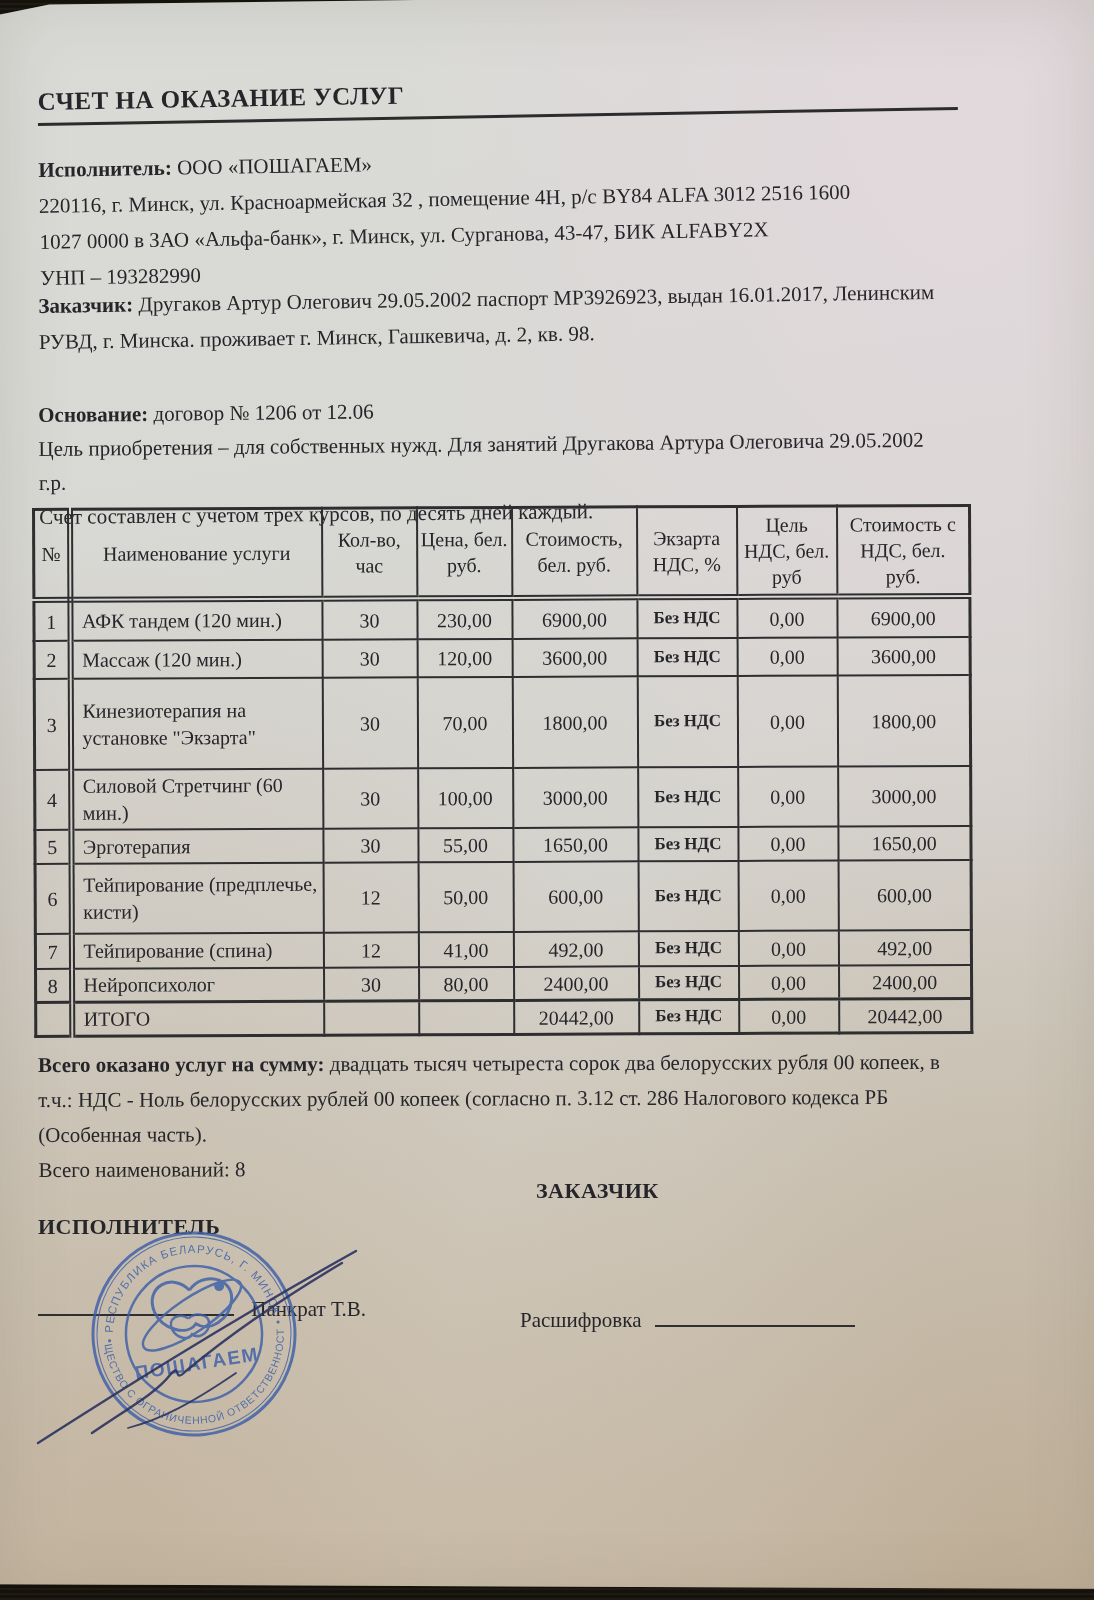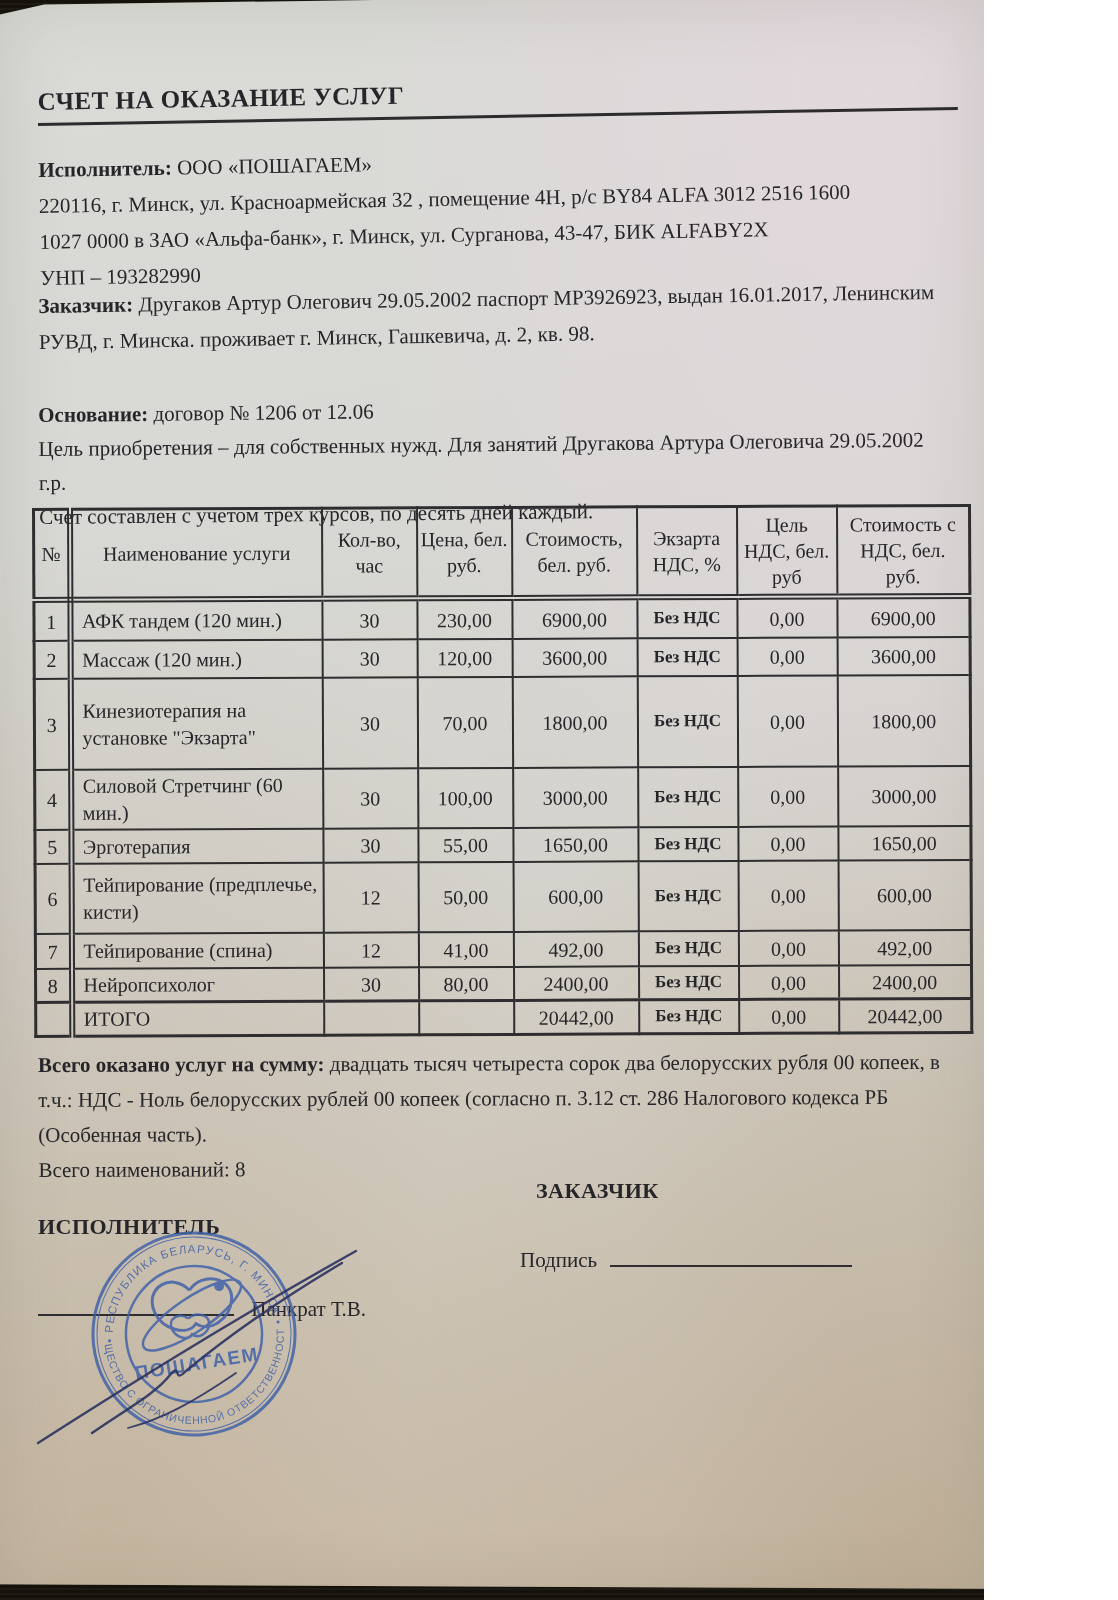--- a/index.html
+++ b/index.html
@@ -1,16 +1,16 @@
 <!DOCTYPE html>
 <html><head>
 <meta charset="utf-8">
 <style>
   html,body{margin:0;padding:0;}
-  .page{position:relative;width:984px;height:1600px;overflow:hidden;
+  .page{position:relative;width:1094px;height:1600px;overflow:hidden;
     background:#15110b;
     background-image:repeating-linear-gradient(0deg, rgba(255,255,255,.04) 0 2px, transparent 2px 5px);
     font-family:"Liberation Serif", serif;color:#26262a;}
   .paper{position:absolute;inset:0;
     clip-path:polygon(0 0.9%, 4.5% 0.28%, 38% 0, 100% 0, 100% 99.3%, 0 99.02%);
     background:
       radial-gradient(ellipse at 88% 6%, rgba(229,216,223,.75), transparent 42%),
       radial-gradient(ellipse at 10% 96%, rgba(176,152,122,.35), transparent 45%),
       radial-gradient(ellipse at 92% 97%, rgba(168,146,118,.38), transparent 40%),
       linear-gradient(172deg, #dadbd7 0%, #d8d8d4 30%, #d4d2cc 55%, #d0c8ba 80%, #ccbfab 100%);
@@ -182,28 +182,28 @@
     </div>
 
     <div class="abs doc-text" style="left:38px;top:1048px;width:912px;line-height:35px;transform:rotate(-0.2deg);transform-origin:left top;">
       <p><b>Всего оказано услуг на сумму:</b><span> двадцать тысяч четыреста сорок два белорусских  рубля  00 копеек, в т.ч.: НДС - Ноль белорусских рублей 00 копеек (согласно п. 3.12 ст. 286 Налогового кодекса РБ (Особенная часть).</span></p>
       <p>Всего наименований: 8</p>
     </div>
 
     <div class="abs sig-heading" style="left:38px;top:1178px;margin-top:36px;">ИСПОЛНИТЕЛЬ</div>
     <div class="abs sig-heading" style="left:536px;top:1178px;">ЗАКАЗЧИК</div>
 
-    <div class="abs sig-line" style="left:520px;top:1243px;">
-      <span>Подпись</span>
-      <span class="blank" style="width:242px;margin-left:8px;"></span>
-    </div>
 
     <div class="abs sig-line" style="left:38px;top:1292px;">
       <span class="blank" style="width:196px;"></span>
       <span style="margin-left:12px;">Панкрат Т.В.</span>
+    </div>
+    <div class="abs sig-line" style="left:520px;top:1303px;">
+      <span>Расшифровка</span>
+      <span class="blank" style="width:200px;margin-left:8px;"></span>
     </div>
 
     <svg class="stamp-svg" style="left:78px;top:1218px;" width="232" height="232" viewBox="0 0 232 232">
       <g transform="rotate(-6 116 116)" opacity="0.82" fill="none" stroke="#3d5fa8">
         <circle cx="116" cy="116" r="101" stroke-width="3"></circle>
         <circle cx="116" cy="116" r="97" stroke-width="1"></circle>
         <circle cx="116" cy="116" r="68" stroke-width="2.5"></circle>
         <path id="arcTop" d="M 35 116 A 81 81 0 1 1 197 116" stroke="none"></path>
         <path id="arcBottom" d="M 26 116 A 90 90 0 0 0 206 116" stroke="none"></path>
         <text font-family="Liberation Sans, sans-serif" font-size="11.5" letter-spacing="1.2" fill="#3d5fa8" stroke="none" text-anchor="middle">

